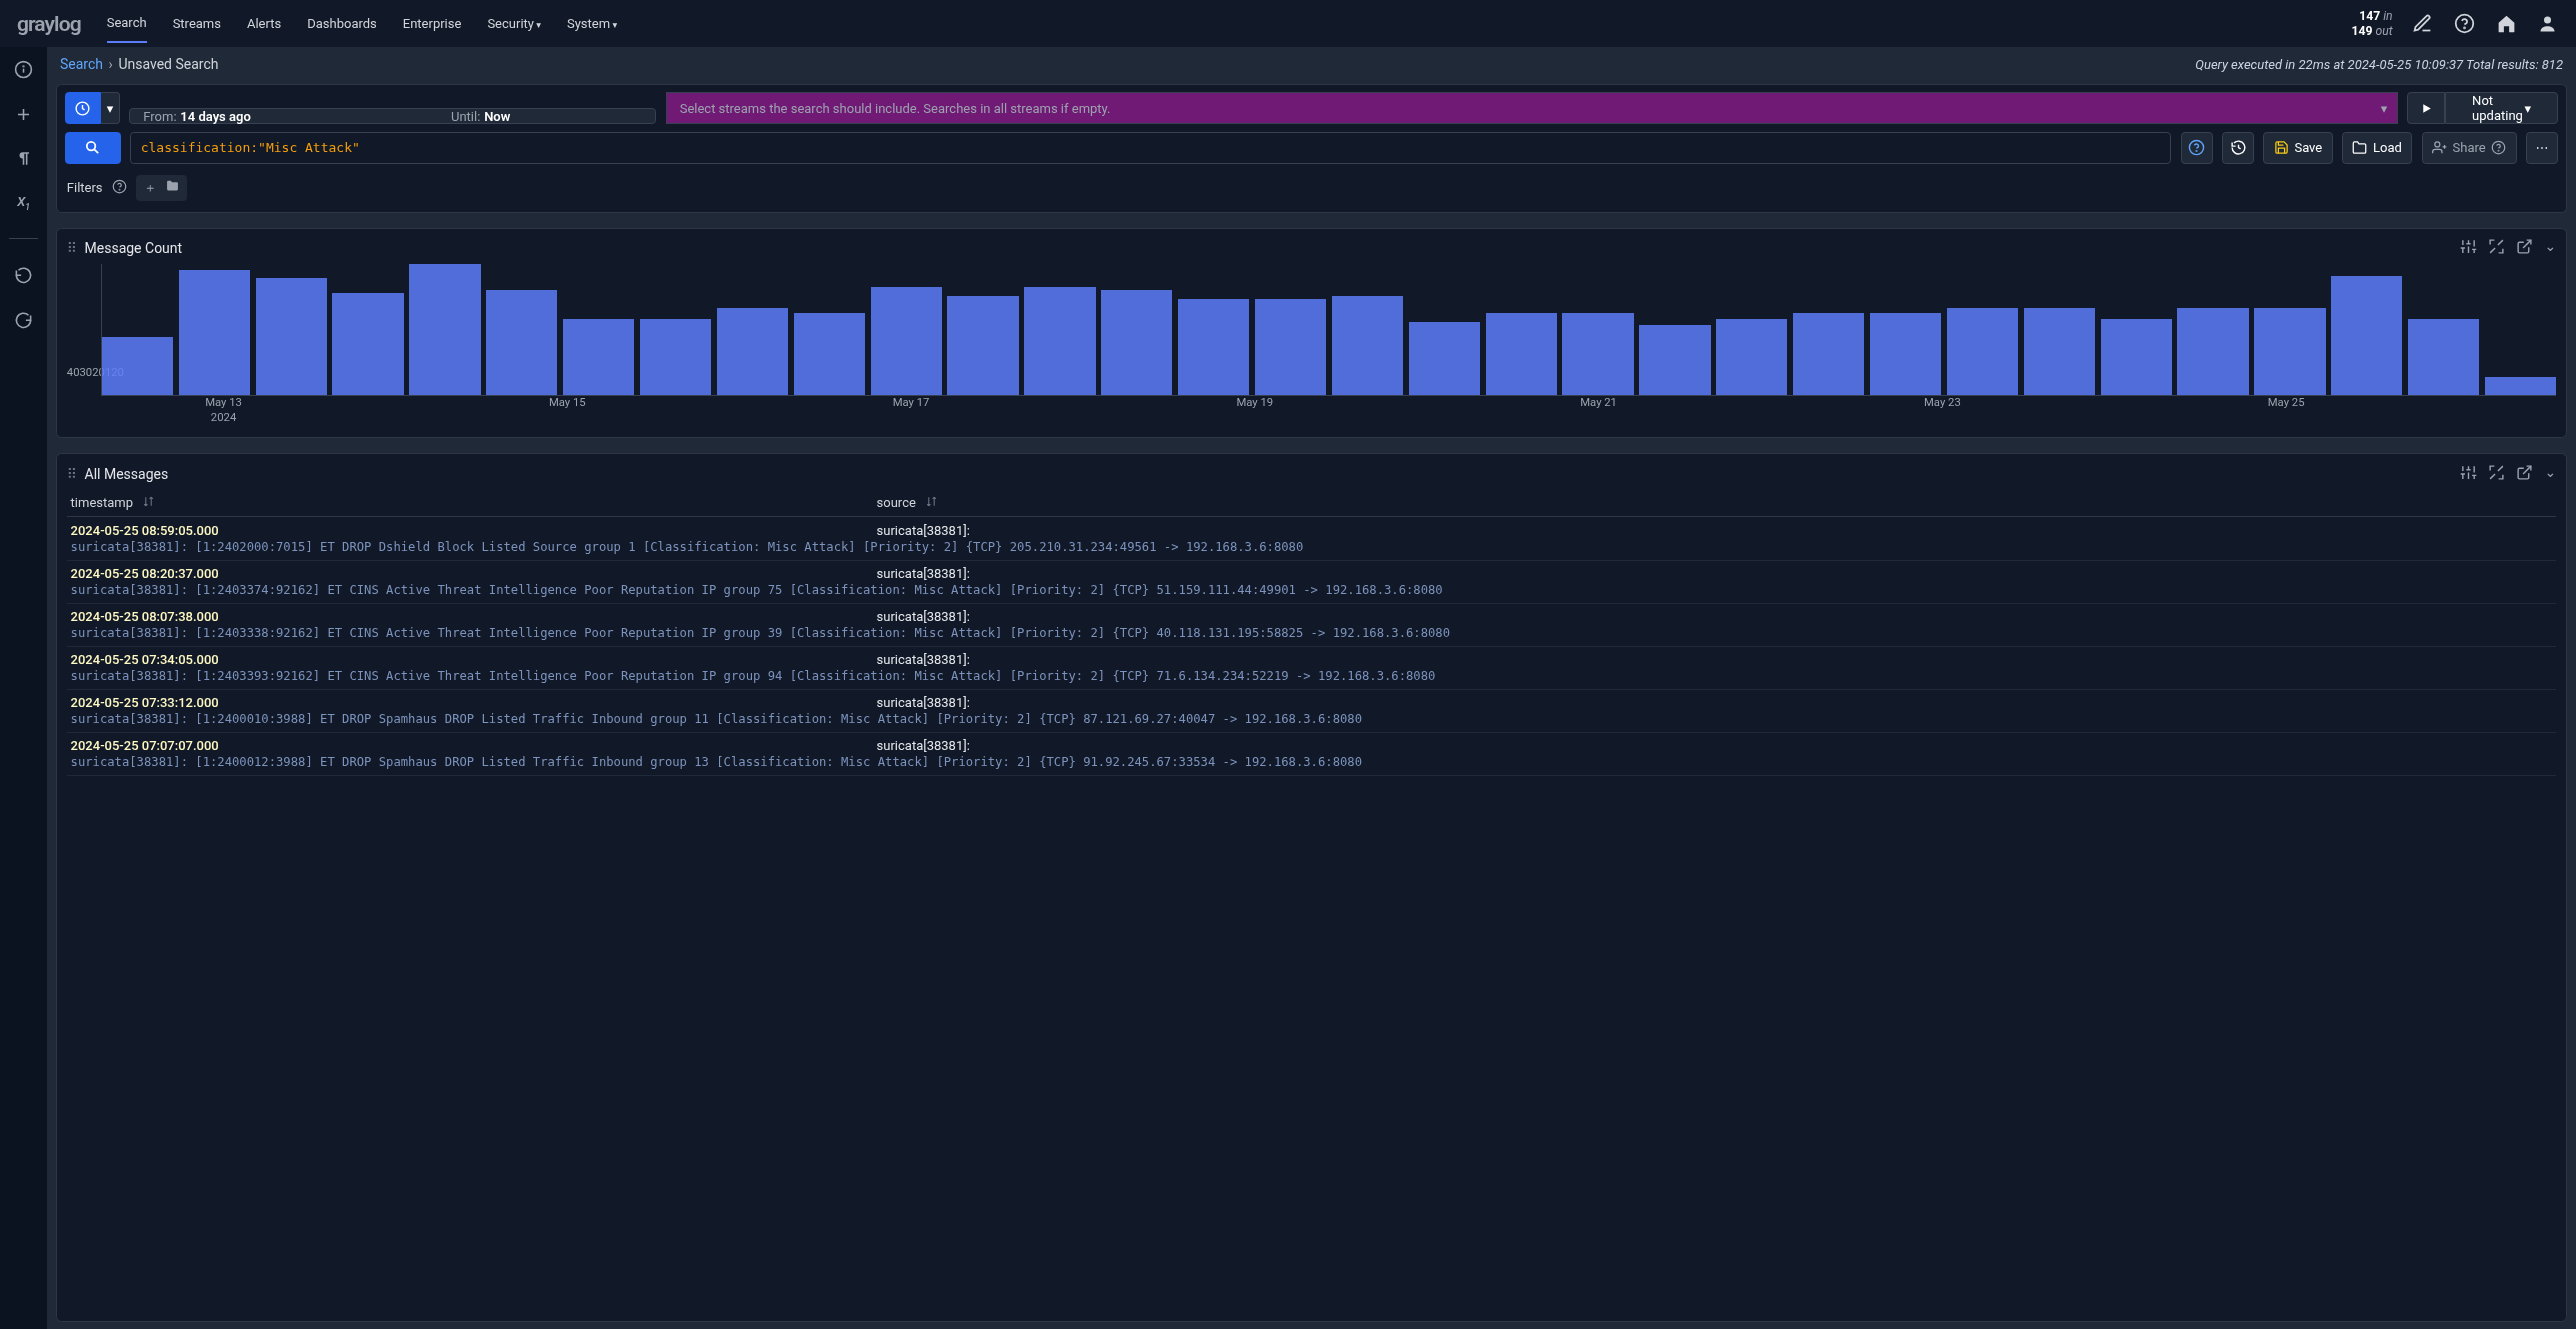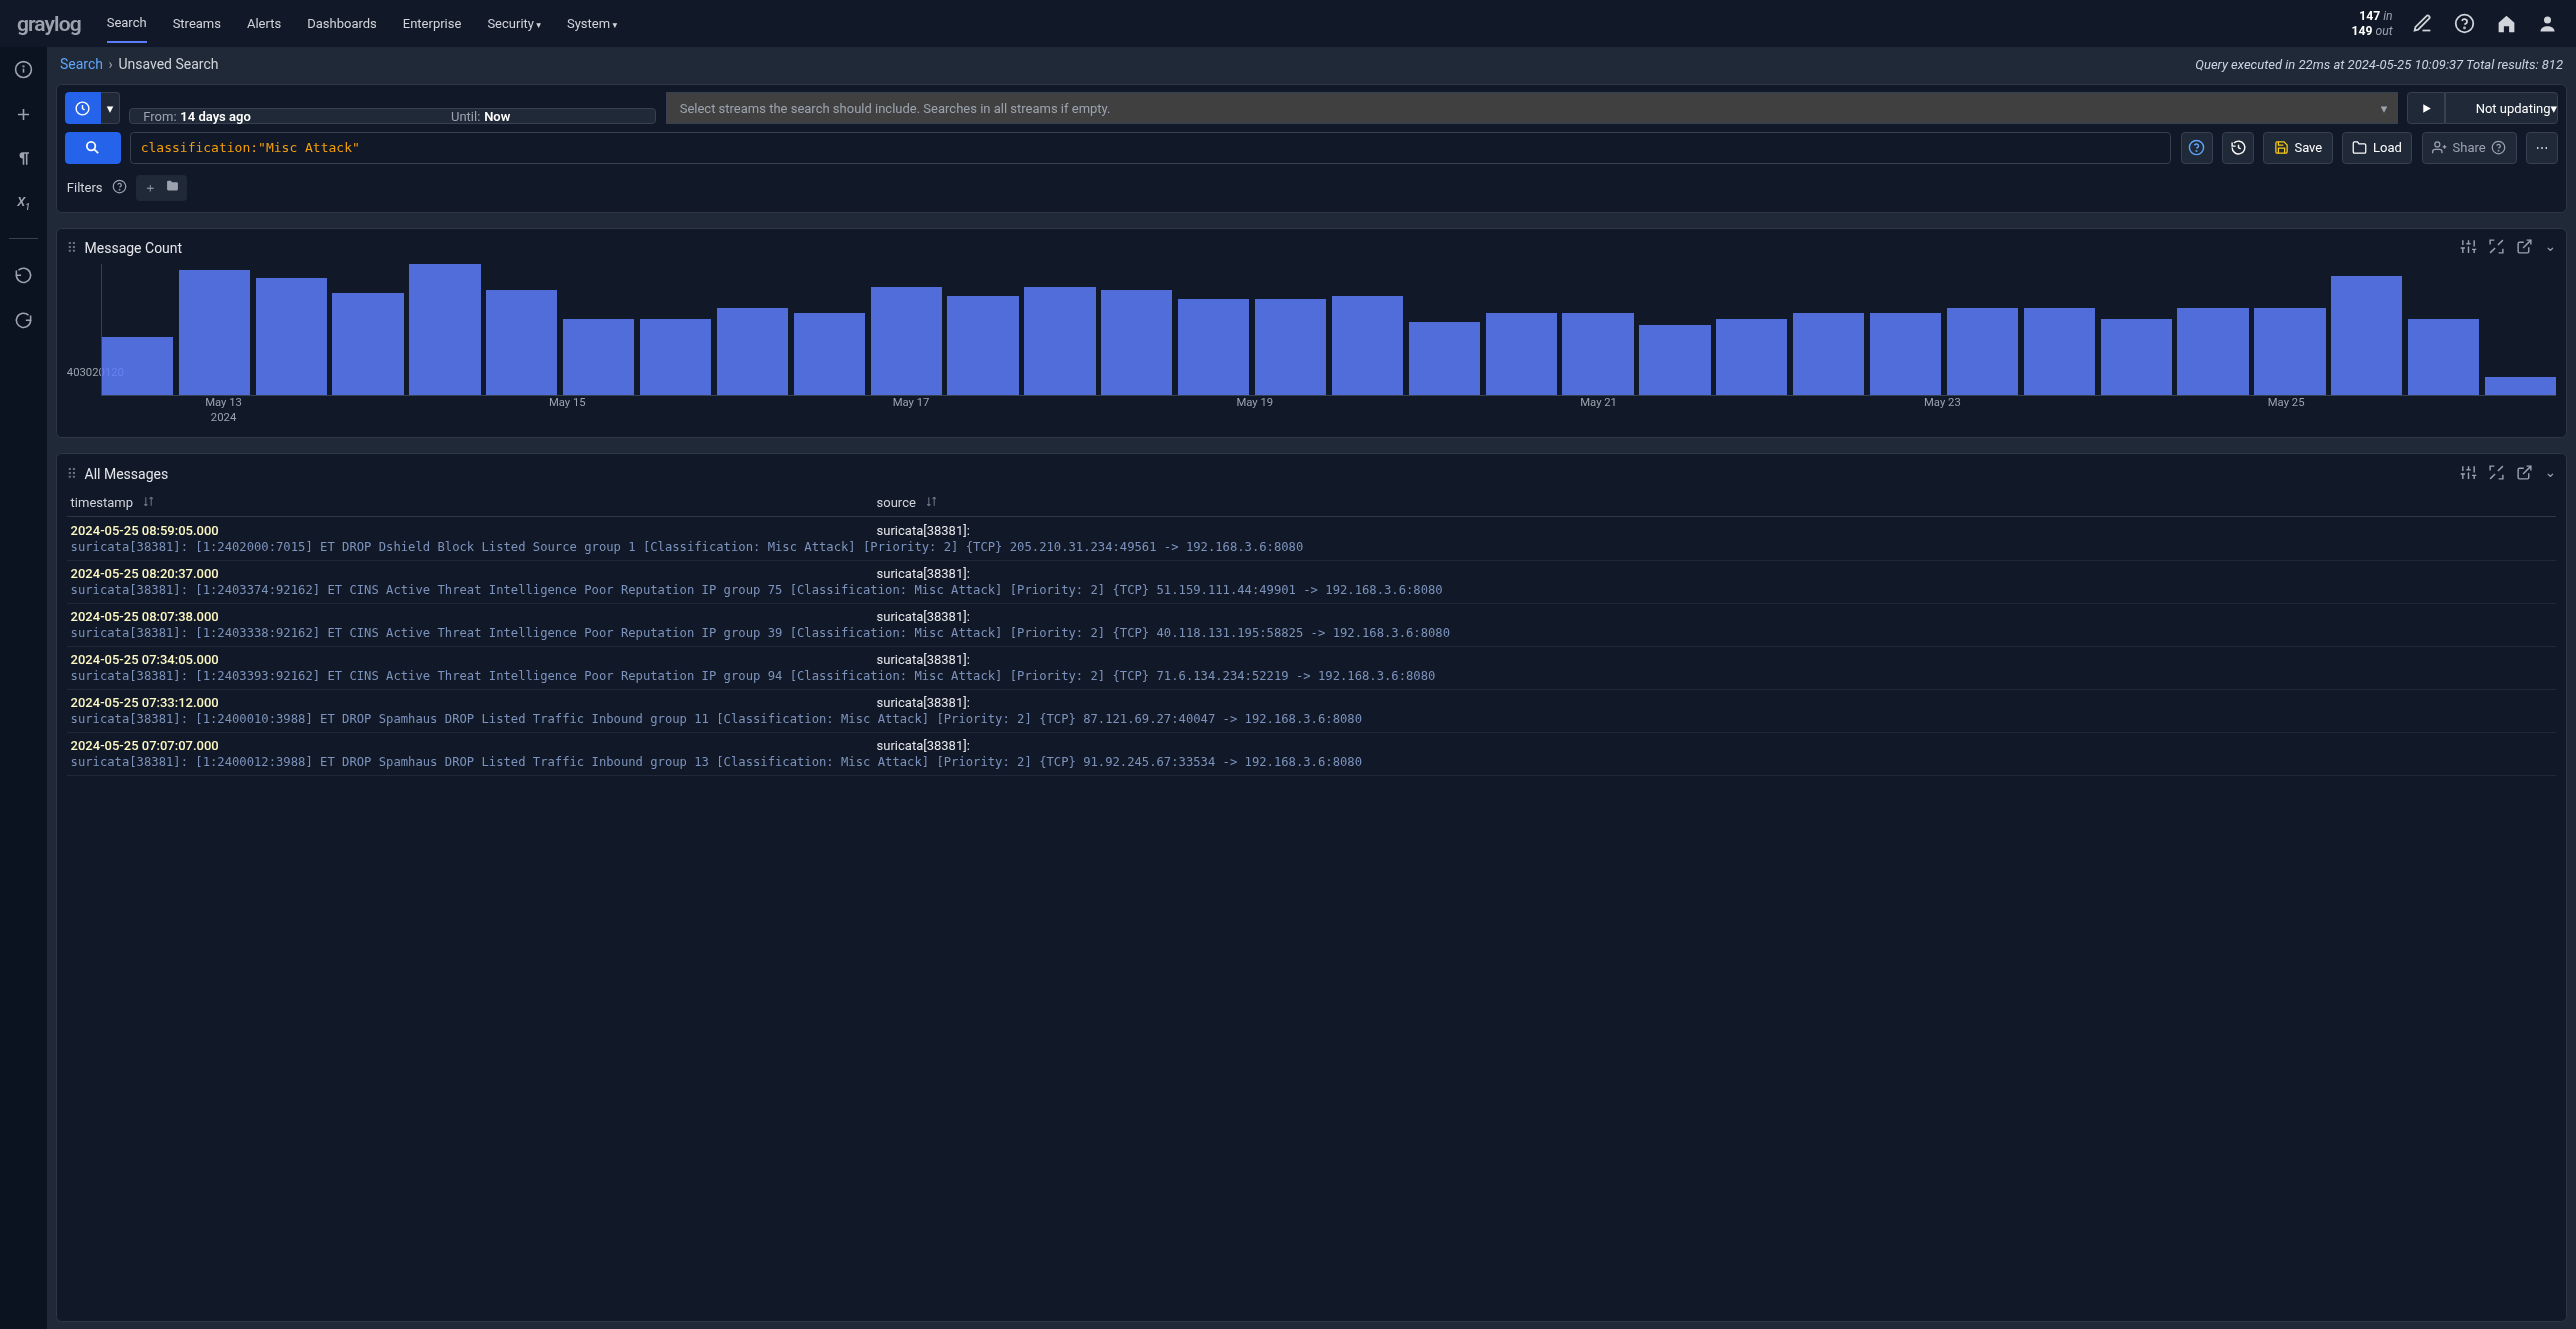--- a/index.html
+++ b/index.html
@@ -31,25 +31,25 @@
 .panel { background: #111827; border: 0.9px solid #2d3748; border-radius: 5.6px; margin: 7.5px 9.4px; }
 
 .query-area { padding: 7.5px; display: flex; flex-direction: column; gap: 7.5px; }
 .row1 { display: flex; gap: 9.4px; align-items: stretch; height: 32px; }
 .btn { background: #1f2937; border: 0.9px solid #374151; border-radius: 3.8px; display: inline-flex; align-items: center; justify-content: center; padding: 0 9.4px; cursor: pointer; color: #fff; height: 100%; }
 .btn.blue { background: #2563eb; border-color: #2563eb; }
 .time-range { flex: 0 0 527px; display: flex; align-items: center; padding: 0 13px; border: 0.9px solid #374151; border-radius: 3.8px; background: #1f2937; margin-top: 16px; }
 .time-range .lab { color: #9ca3af; }
 .time-range .val { color: #fff; font-weight: 600; margin-left: 3.8px; }
 .time-until { margin-left: auto; margin-right: 132px; }
-.streams { flex: 1; display: flex; align-items: center; padding: 0 13px; border: 0.9px solid #374151; border-radius: 0; background: #404040; color: #9ca3af; position: relative; }
+.streams { flex: 1; display: flex; align-items: center; padding: 0 13px; border: 0.9px solid #374151; border-radius: 0; background: #701a75; color: #9ca3af; position: relative; }
 .streams .caret { position: absolute; right: 9.4px; }
 .upd { flex: 0 0 151px; display: flex; align-items: center; }
 .upd .play { width: 38px; justify-content: center; }
-.upd .sel { flex: 1; border-radius: 0 3.8px 3.8px 0; justify-content: flex-end; padding: 0 0; }
+.upd .sel { flex: 1; border-radius: 0 3.8px 3.8px 0; justify-content: flex-start; padding: 0 26px; }
 
 .row2 { display: flex; gap: 9.4px; height: 32px; }
 .search-btn { width: 56px; }
 .query-input { flex: 1; background: #111827; border: 0.9px solid #374151; border-radius: 3.8px; color: #f59e0b; font-family: ui-monospace, Menlo, Consolas, monospace; padding: 0 9.4px; outline: none; font-size: 13px; }
 .mini-btn { width: 32px; justify-content: center; padding: 0; }
 .act-btn { gap: 5.6px; }
 .act-btn svg { width: 15px; height: 15px; }
 .act-grey { color: #9ca3af; }
 
 .row3 { display: flex; align-items: center; gap: 9.4px; padding: 3.8px 1.9px; }

